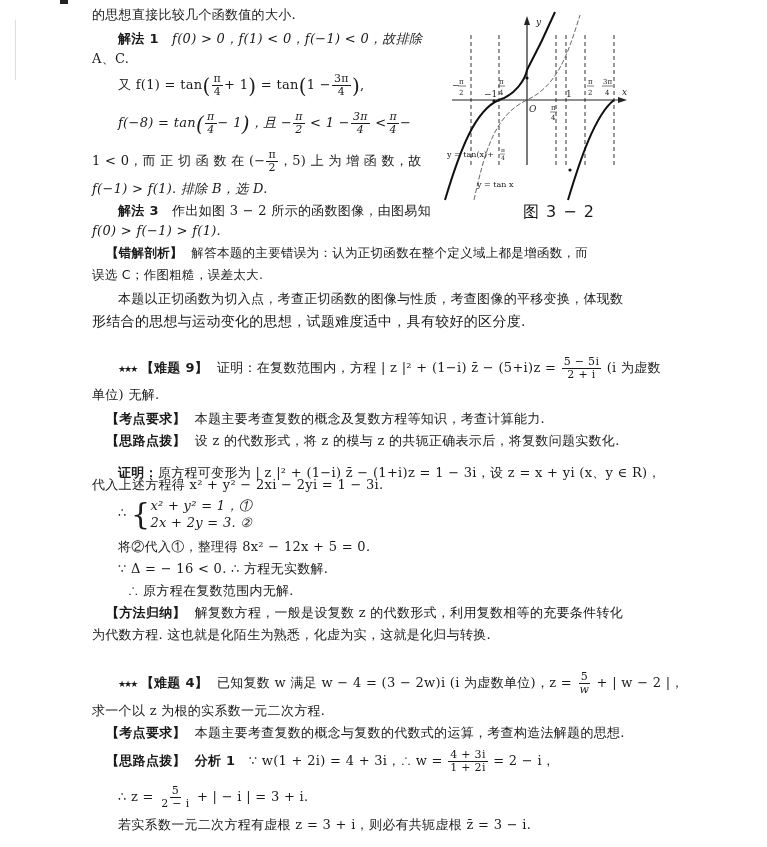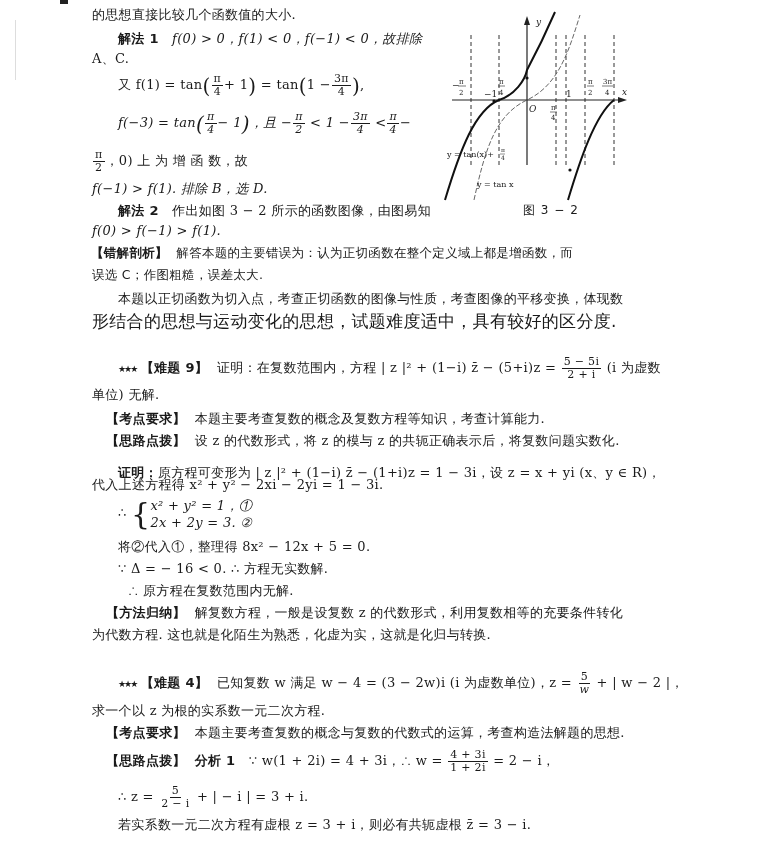--- a/index.html
+++ b/index.html
@@ -9,21 +9,21 @@
   .bold { font-weight: bold; font-family: "DejaVu Sans", "Liberation Sans", sans-serif; }
   .it { font-style: italic; }
   .frac { display: inline-flex; flex-direction: column; align-items: center; vertical-align: middle; font-size: 11px; line-height: 12px; margin: 0 1px; }
   .frac .num { border-bottom: 1px solid #1a1a1a; padding: 0 2px; }
   .frac .den { padding: 0 2px; }
   .paren { font-size: 20px; vertical-align: middle; }
   .stars { font-size: 9px; letter-spacing: -2px; vertical-align: middle; }
   .brace { display: inline-block; font-size: 30px; line-height: 30px; vertical-align: middle; }
   .sys { display: inline-block; vertical-align: middle; line-height: 17px; }
   .fig { position: absolute; left: 440px; top: 10px; width: 200px; height: 210px; }
-  .caption { position: absolute; left: 523px; top: 202px; font-size: 12px; font-family: "DejaVu Sans", sans-serif; letter-spacing: 1px; }
+  .caption { position: absolute; left: 523px; top: 202px; font-size: 16px; font-family: "DejaVu Sans", sans-serif; letter-spacing: 1px; }
   .mark { position: absolute; left: 60px; top: 0px; width: 8px; height: 4px; background: #222; }
   .faint { position: absolute; left: 15px; top: 20px; width: 1px; height: 60px; background: #ddd; }
 </style>
 </head>
 <body>
 
 <div class="mark"></div>
 <div class="faint"></div>
 
 <div class="line" style="left:92px; top:6px;">的思想直接比较几个函数值的大小.</div>
@@ -39,59 +39,59 @@
       <span class="num">π</span>
       <span class="den">4</span>
     </span><span>+ 1</span><span class="paren">)</span>
   <span>= tan</span><span class="paren">(</span><span>1 −</span><span class="frac">
       <span class="num">3π</span>
       <span class="den">4</span>
     </span><span class="paren">)</span><span>,</span>
 </div>
 
 <div class="line it" style="left:118px; top:110px; line-height:26px;">
-  <span>f(−3) = tan</span><span class="paren">(</span><span class="frac">
+  <span>f(−8) = tan</span><span class="paren">(</span><span class="frac">
       <span class="num">π</span>
       <span class="den">4</span>
     </span><span>− 1</span><span class="paren">)</span><span>，且 −</span><span class="frac">
       <span class="num">π</span>
       <span class="den">2</span>
     </span>
   <span>&lt; 1 −</span><span class="frac">
       <span class="num">3π</span>
       <span class="den">4</span>
     </span>
   <span>&lt;</span><span class="frac">
       <span class="num">π</span>
       <span class="den">4</span>
     </span><span>−</span>
 </div>
 
 <div class="line" style="left:92px; top:148px; line-height:26px;">
-  <span class="frac">
+  <span>1 &lt; 0，而 正 切 函 数 在 (−</span><span class="frac">
       <span class="num">π</span>
       <span class="den">2</span>
-    </span><span>，0) 上 为 增 函 数，故</span>
+    </span><span>，5) 上 为 增 函 数，故</span>
 </div>
 <div class="line it" style="left:92px; top:180px;">f(−1) &gt; f(1). 排除 B，选 D.</div>
 
 <div class="line" style="left:118px; top:202px;">
-  <span class="bold">解法 2</span>&nbsp;&nbsp;
+  <span class="bold">解法 3</span>&nbsp;&nbsp;
   <span>作出如图 3 − 2 所示的函数图像，由图易知</span>
 </div>
 <div class="line it" style="left:92px; top:222px;">f(0) &gt; f(−1) &gt; f(1).</div>
 
-<div class="line" style="left:91px; top:244px; font-family:'DejaVu Sans',sans-serif; font-size:12.5px;">
+<div class="line" style="left:106px; top:244px; font-family:'DejaVu Sans',sans-serif; font-size:12.5px;">
   <span class="bold">【错解剖析】</span>&nbsp;
   <span>解答本题的主要错误为：认为正切函数在整个定义域上都是增函数，而</span>
 </div>
 <div class="line" style="left:92px; top:266px; font-family:'DejaVu Sans',sans-serif; font-size:12.5px;">误选 C；作图粗糙，误差太大.</div>
 
 <div class="line" style="left:118px; top:290px; font-family:'DejaVu Sans',sans-serif; font-size:13px;">本题以正切函数为切入点，考查正切函数的图像与性质，考查图像的平移变换，体现数</div>
-<div class="line" style="left:92px; top:312px; font-family:'DejaVu Sans',sans-serif; font-size:17px;">形结合的思想与运动变化的思想，试题难度适中，具有较好的区分度.</div>
+<div class="line" style="left:92px; top:312px; font-family:'DejaVu Sans',sans-serif; font-size:14px;">形结合的思想与运动变化的思想，试题难度适中，具有较好的区分度.</div>
 
 <div class="line" style="left:118px; top:355px; line-height:26px;">
   <span class="stars">★★★</span>
   <span class="bold">【难题 9】</span>&nbsp;
   <span>证明：在复数范围内，方程 | z |² + (1−i) z̄ − (5+i)z =</span>
   <span class="frac">
       <span class="num">5 − 5i</span>
       <span class="den">2 + i</span>
     </span>
   <span>(i 为虚数</span>

